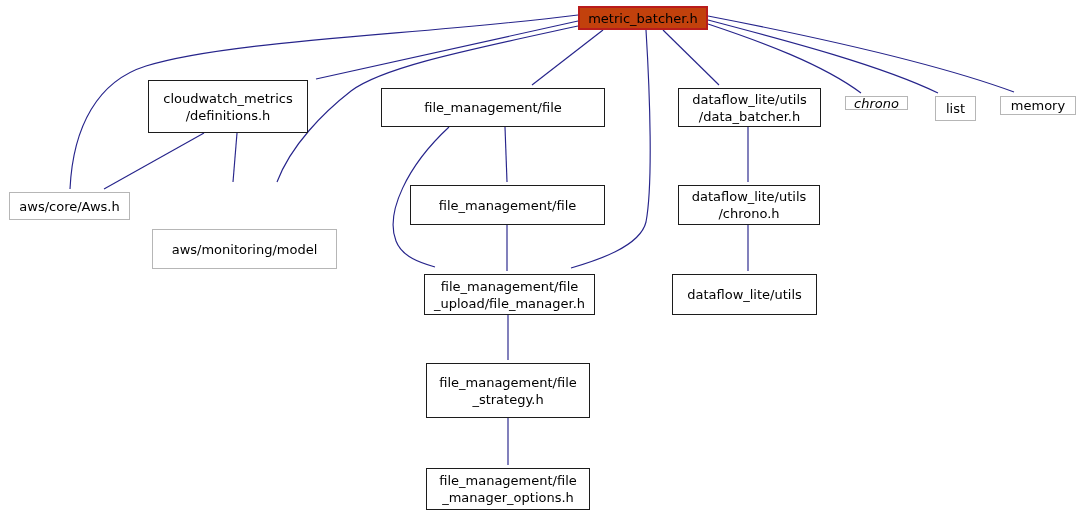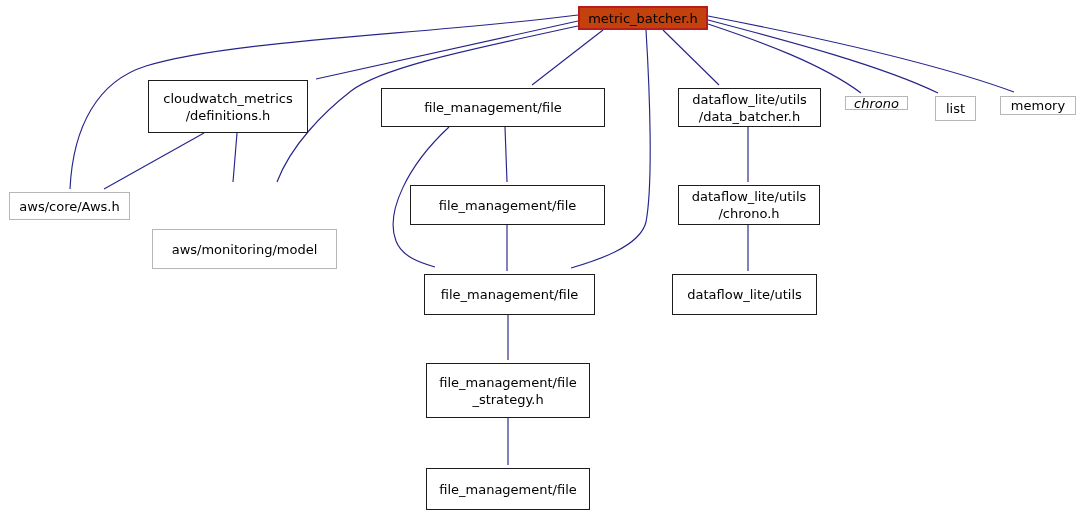--- a/index.html
+++ b/index.html
@@ -95,25 +95,27 @@
       </div>
       <div class="node internal" style="left: 410px; top: 185px; width: 195px; height: 40px;">
         <div class="line">file_management/file</div>
       </div>
       <div class="node internal" style="left: 678px; top: 185px; width: 142px; height: 40px;">
         <div class="line">dataflow_lite/utils</div>
         <div class="line">/chrono.h</div>
       </div>
       <div class="node internal" style="left: 424px; top: 274px; width: 171px; height: 41px;">
         <div class="line">file_management/file</div>
+        <div class="line">_upload/file_manager.h</div>
       </div>
       <div class="node internal" style="left: 672px; top: 274px; width: 145px; height: 41px;">
         <div class="line">dataflow_lite/utils</div>
       </div>
       <div class="node internal" style="left: 426px; top: 363px; width: 164px; height: 55px;">
         <div class="line">file_management/file</div>
         <div class="line">_strategy.h</div>
       </div>
       <div class="node internal" style="left: 426px; top: 468px; width: 164px; height: 42px;">
         <div class="line">file_management/file</div>
+        <div class="line">_manager_options.h</div>
       </div>
     </div>
 </div>
 
 </body></html>

